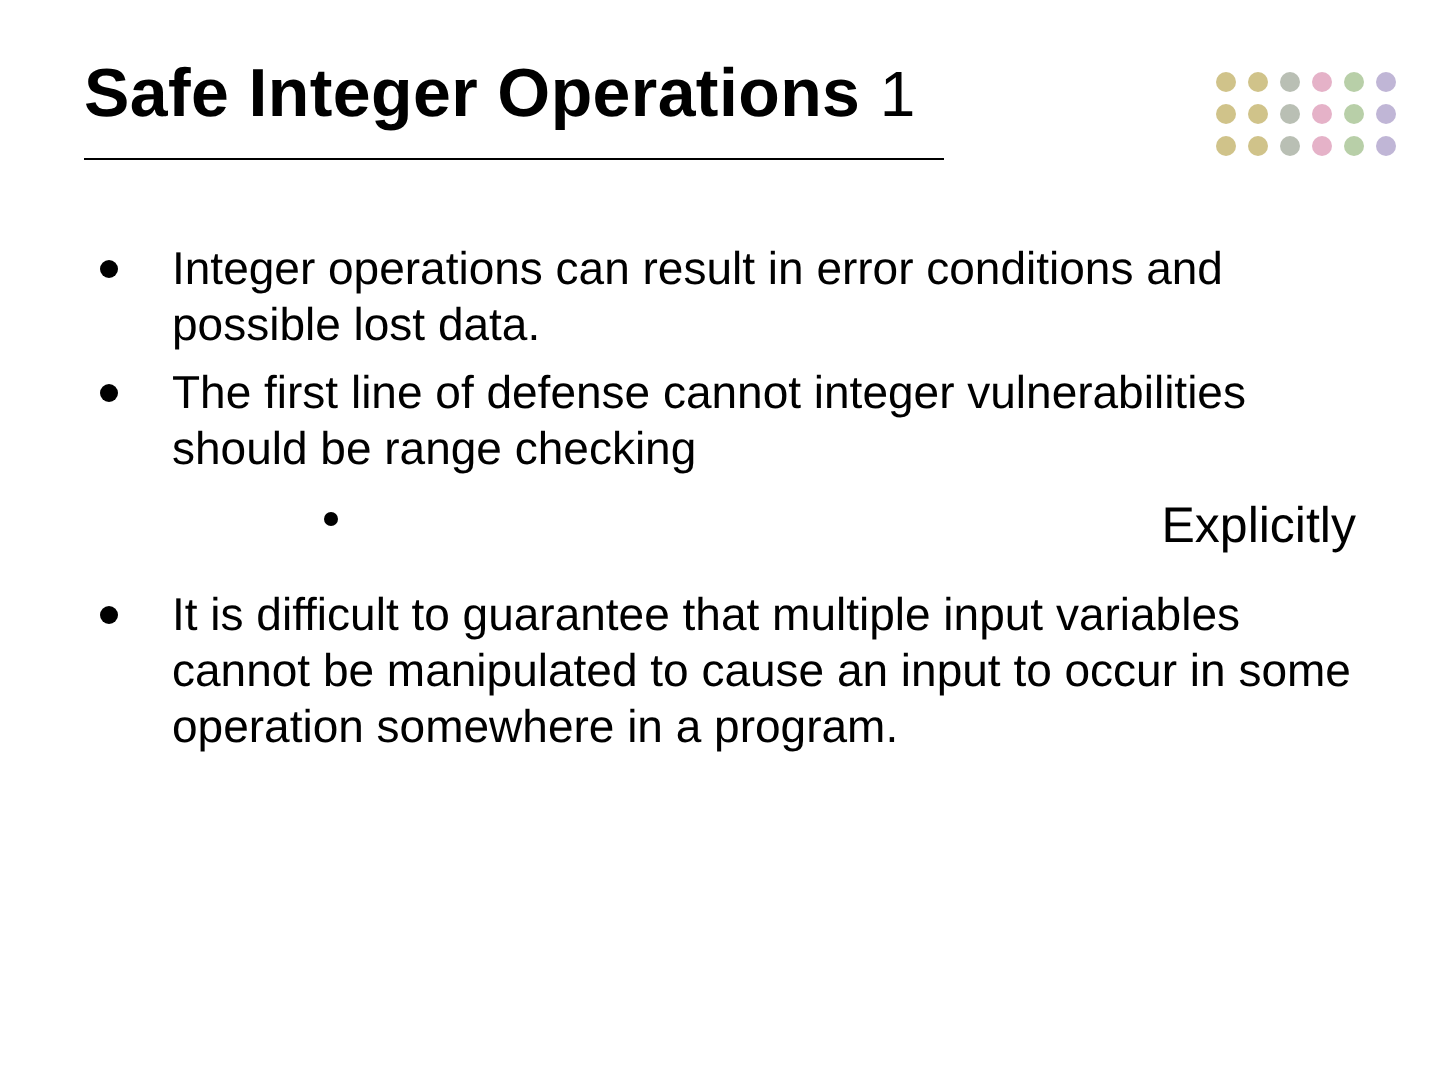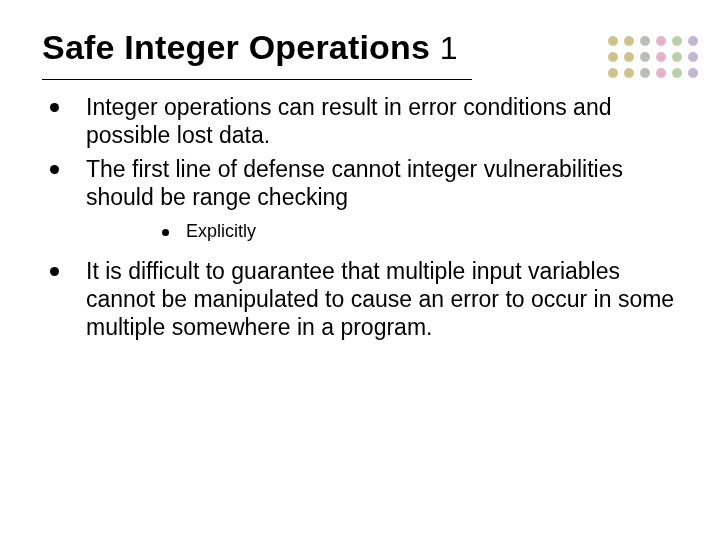--- a/index.html
+++ b/index.html
@@ -32,28 +32,28 @@
   .dots span {
     width: 10px; height: 10px; border-radius: 50%;
     justify-self: center; align-self: center;
   }
   .d-gold { background: #d0c38a; }
   .d-gray { background: #b9bfb4; }
   .d-pink { background: #e5b2c8; }
   .d-sage { background: #b8cfa8; }
   .d-lav  { background: #c0b6d6; }
 
-  .body { margin-top: 13px; font-size: 23px; line-height: 1.22; }
+  .body { margin-top: 40px; font-size: 23px; line-height: 1.22; }
   ul.lvl1 { list-style: none; padding-left: 0; }
   ul.lvl1 > li { position: relative; padding-left: 44px; margin-bottom: 6px; }
   ul.lvl1 > li::before {
     content: ""; position: absolute; left: 8px; top: 10px;
     width: 9px; height: 9px; background: #000; border-radius: 50%;
   }
-  ul.lvl2 { list-style: none; padding-left: 0; margin: 10px 0 14px 70px; font-size: 18px; }
+  ul.lvl2 { list-style: none; padding-left: 0; margin: 10px 0 14px 70px; font-size: 25px; text-align: right; }
   ul.lvl2 > li { position: relative; padding-left: 30px; margin-bottom: 4px; }
   ul.lvl2 > li::before {
     content: ""; position: absolute; left: 6px; top: 8px;
     width: 7px; height: 7px; background: #000; border-radius: 50%;
   }
 </style>
 </head>
 <body>
 
 <div class="slide">
@@ -94,18 +94,18 @@
       </li>
       <li>
         <span>The first line of defense cannot integer vulnerabilities should be range checking</span>
         <ul class="lvl2">
           <li>
             <span>Explicitly</span>
           </li>
         </ul>
       </li>
       <li>
-        <span>It is difficult to guarantee that multiple input variables cannot be manipulated to cause an error to occur in some multiple somewhere in a program.</span>
+        <span>It is difficult to guarantee that multiple input variables cannot be manipulated to cause an input to occur in some operation somewhere in a program.</span>
       </li>
     </ul>
   </div>
 
 </div>
 
 </body></html>

